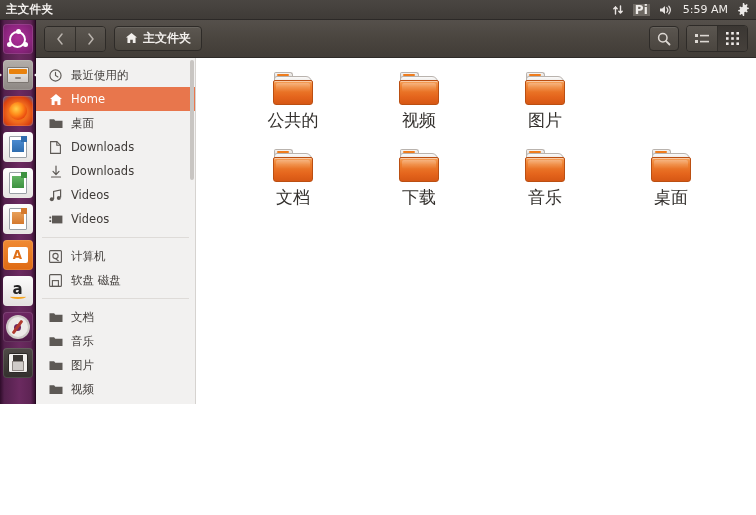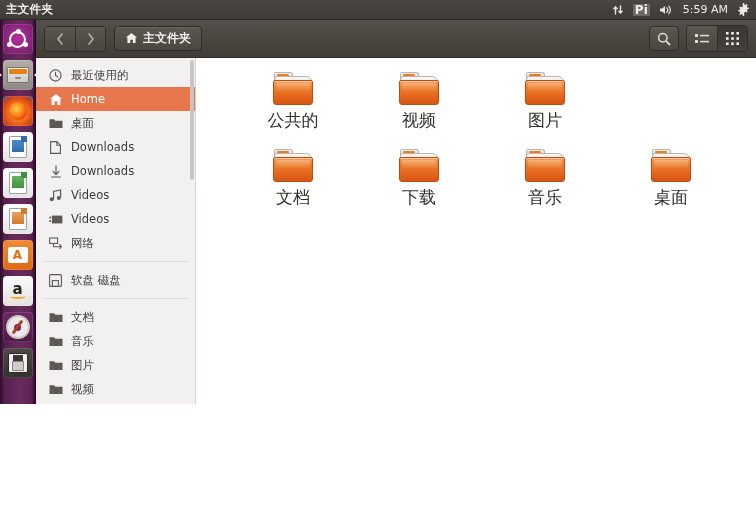--- a/index.html
+++ b/index.html
@@ -401,32 +401,33 @@
         <div class="side-item">
           <span class="side-ico">
             <svg width="14" height="11" viewBox="0 0 14 11">
                 <rect x="3" y="1.6" width="10.4" height="7.8" fill="currentColor"></rect>
                 <rect x="0.4" y="2.6" width="1.8" height="1.8" fill="currentColor"></rect>
                 <rect x="0.4" y="6.2" width="1.8" height="1.8" fill="currentColor"></rect>
               </svg>
           </span>
           <span class="side-label">Videos</span>
         </div>
-        <div class="side-item">
-          <span class="side-ico">
-            <svg width="14" height="12" viewBox="0 0 14 12">
-                <rect x="0.6" y="1" width="8" height="5.4" stroke="currentColor" stroke-width="1.1" fill="none"></rect>
-                <path d="M4.6 6.4v3.4h7.6M10.4 7.2l2 2.6-2 2" stroke="currentColor" stroke-width="1.1" fill="none"></path>
-              </svg>
-          </span>
-          <span class="side-label">网络</span>
-        </div>
 
         <div class="side-sep"></div>
 
+        <div class="side-item">
+          <span class="side-ico">
+            <svg width="13" height="13" viewBox="0 0 13 13">
+                <rect x="0.6" y="0.6" width="11.8" height="11.8" rx="1" stroke="currentColor" stroke-width="1.1" fill="none"></rect>
+                <circle cx="6.5" cy="6" r="2.6" stroke="currentColor" stroke-width="1.1" fill="none"></circle>
+                <path d="M6.5 8.6L9.6 11" stroke="currentColor" stroke-width="1.1"></path>
+              </svg>
+          </span>
+          <span class="side-label">计算机</span>
+        </div>
         <div class="side-item">
           <span class="side-ico">
             <svg width="13" height="13" viewBox="0 0 13 13">
                 <rect x="0.6" y="0.6" width="11.8" height="11.8" rx="1" stroke="currentColor" stroke-width="1.1" fill="none"></rect>
                 <rect x="3.4" y="6.6" width="6" height="5.8" stroke="currentColor" stroke-width="1.1" fill="none"></rect>
               </svg>
           </span>
           <span class="side-label">软盘 磁盘</span>
         </div>
 

